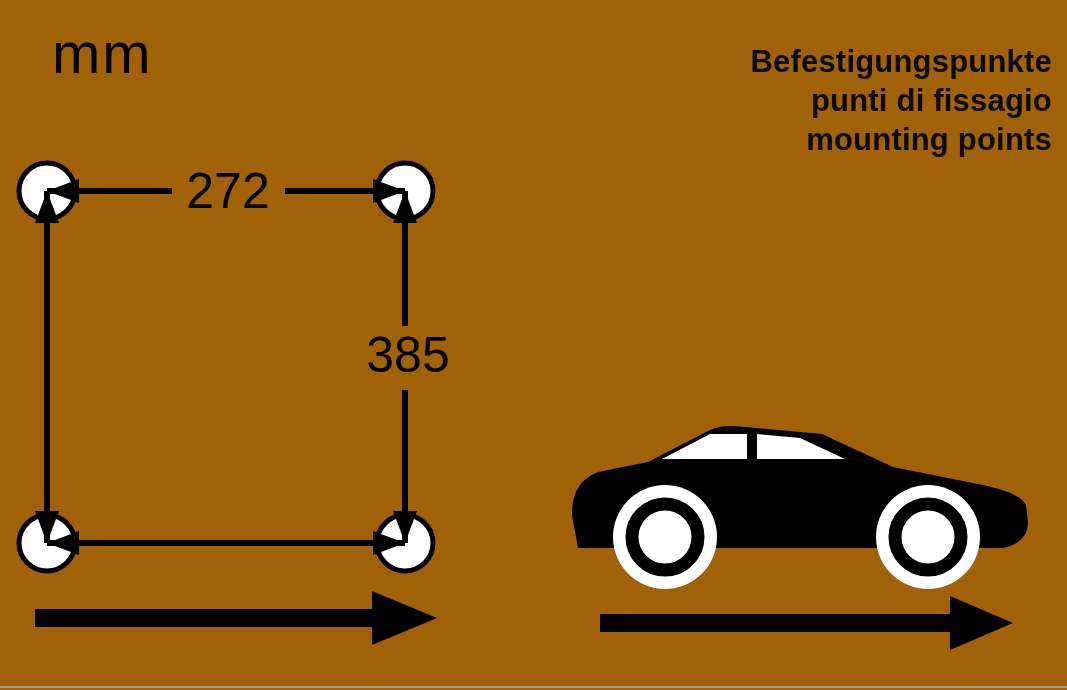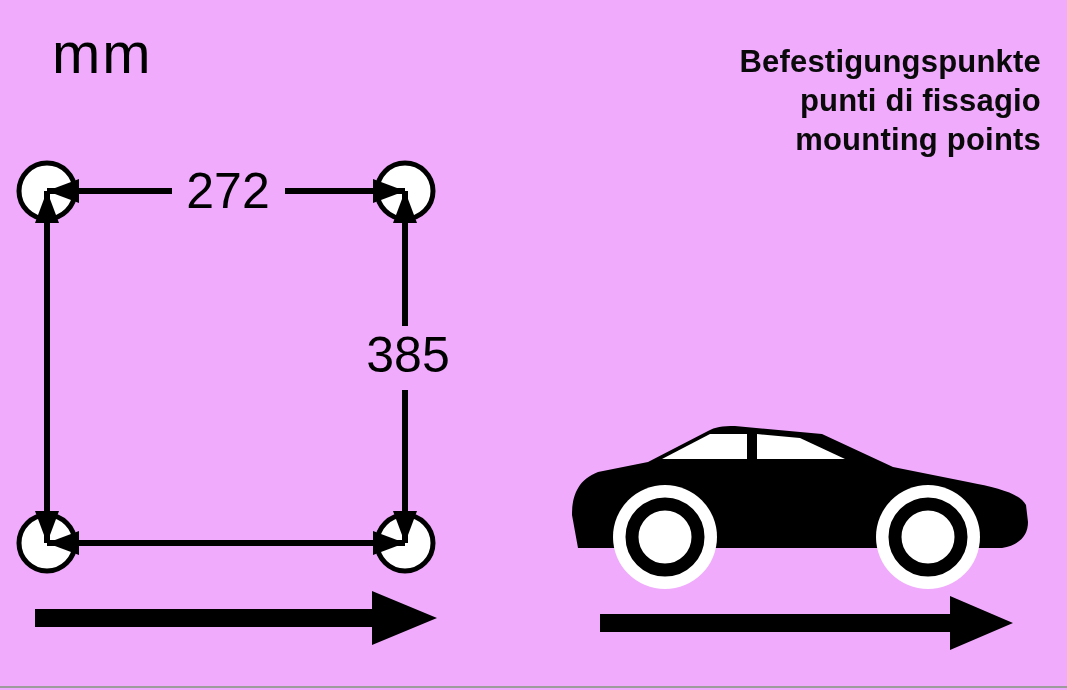--- a/index.html
+++ b/index.html
@@ -1,37 +1,37 @@
 <!DOCTYPE html>
 <html><head>
 <meta charset="utf-8">
 <style>
   html, body { margin: 0; padding: 0; background: #ffffff; }
   .stage {
     position: relative;
     width: 1067px;
     height: 690px;
-    background: #f0abfc;
+    background: #a16207;
     overflow: hidden;
     font-family: "Liberation Sans", sans-serif;
     color: #000;
   }
   .unit-label {
     position: absolute;
     left: 52px;
     top: 24px;
     font-size: 58px;
     line-height: 1;
     letter-spacing: 2px;
     color: #000;
   }
   .legend {
     position: absolute;
     top: 42px;
-    right: 26px;
+    right: 15px;
     text-align: right;
     font-size: 31px;
     line-height: 39px;
     font-weight: 600;
     color: #0a0a0a;
     letter-spacing: 0.2px;
   }
   svg.diagram { position: absolute; left: 0; top: 0; }
   .mount-circle { fill: #ffffff; stroke: #000000; stroke-width: 5; }
   .dim-line { stroke: #000000; stroke-width: 6; fill: none; }

